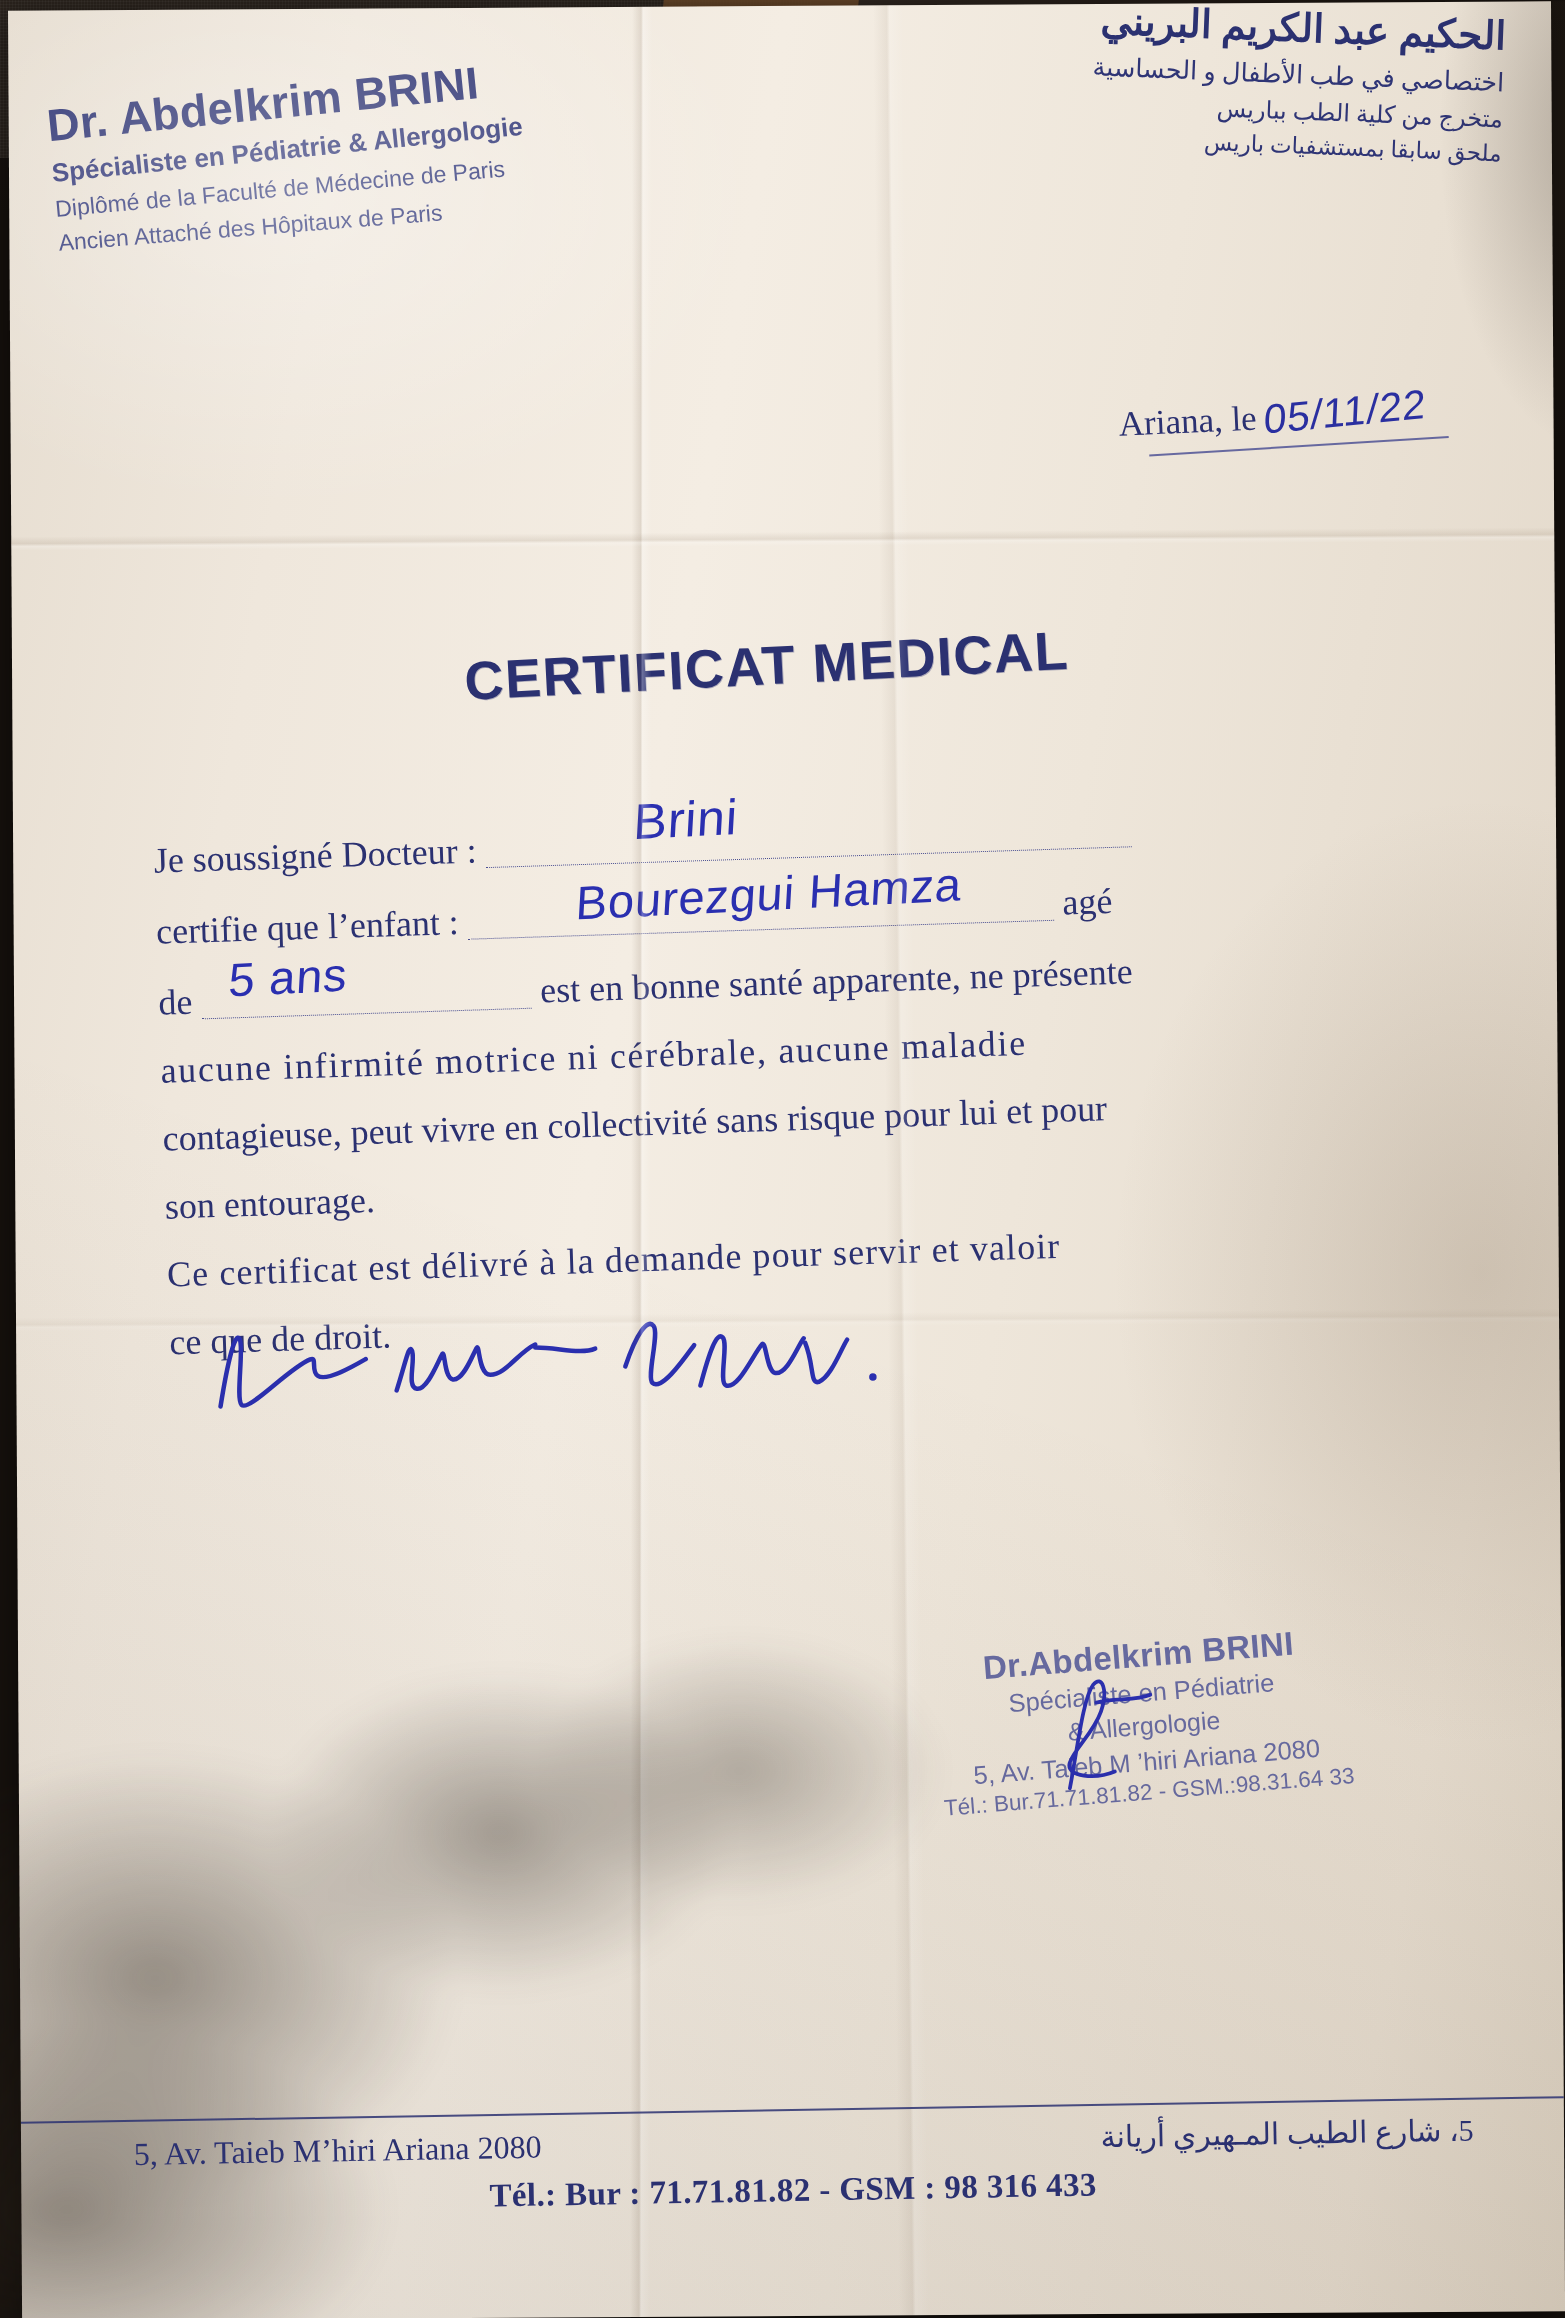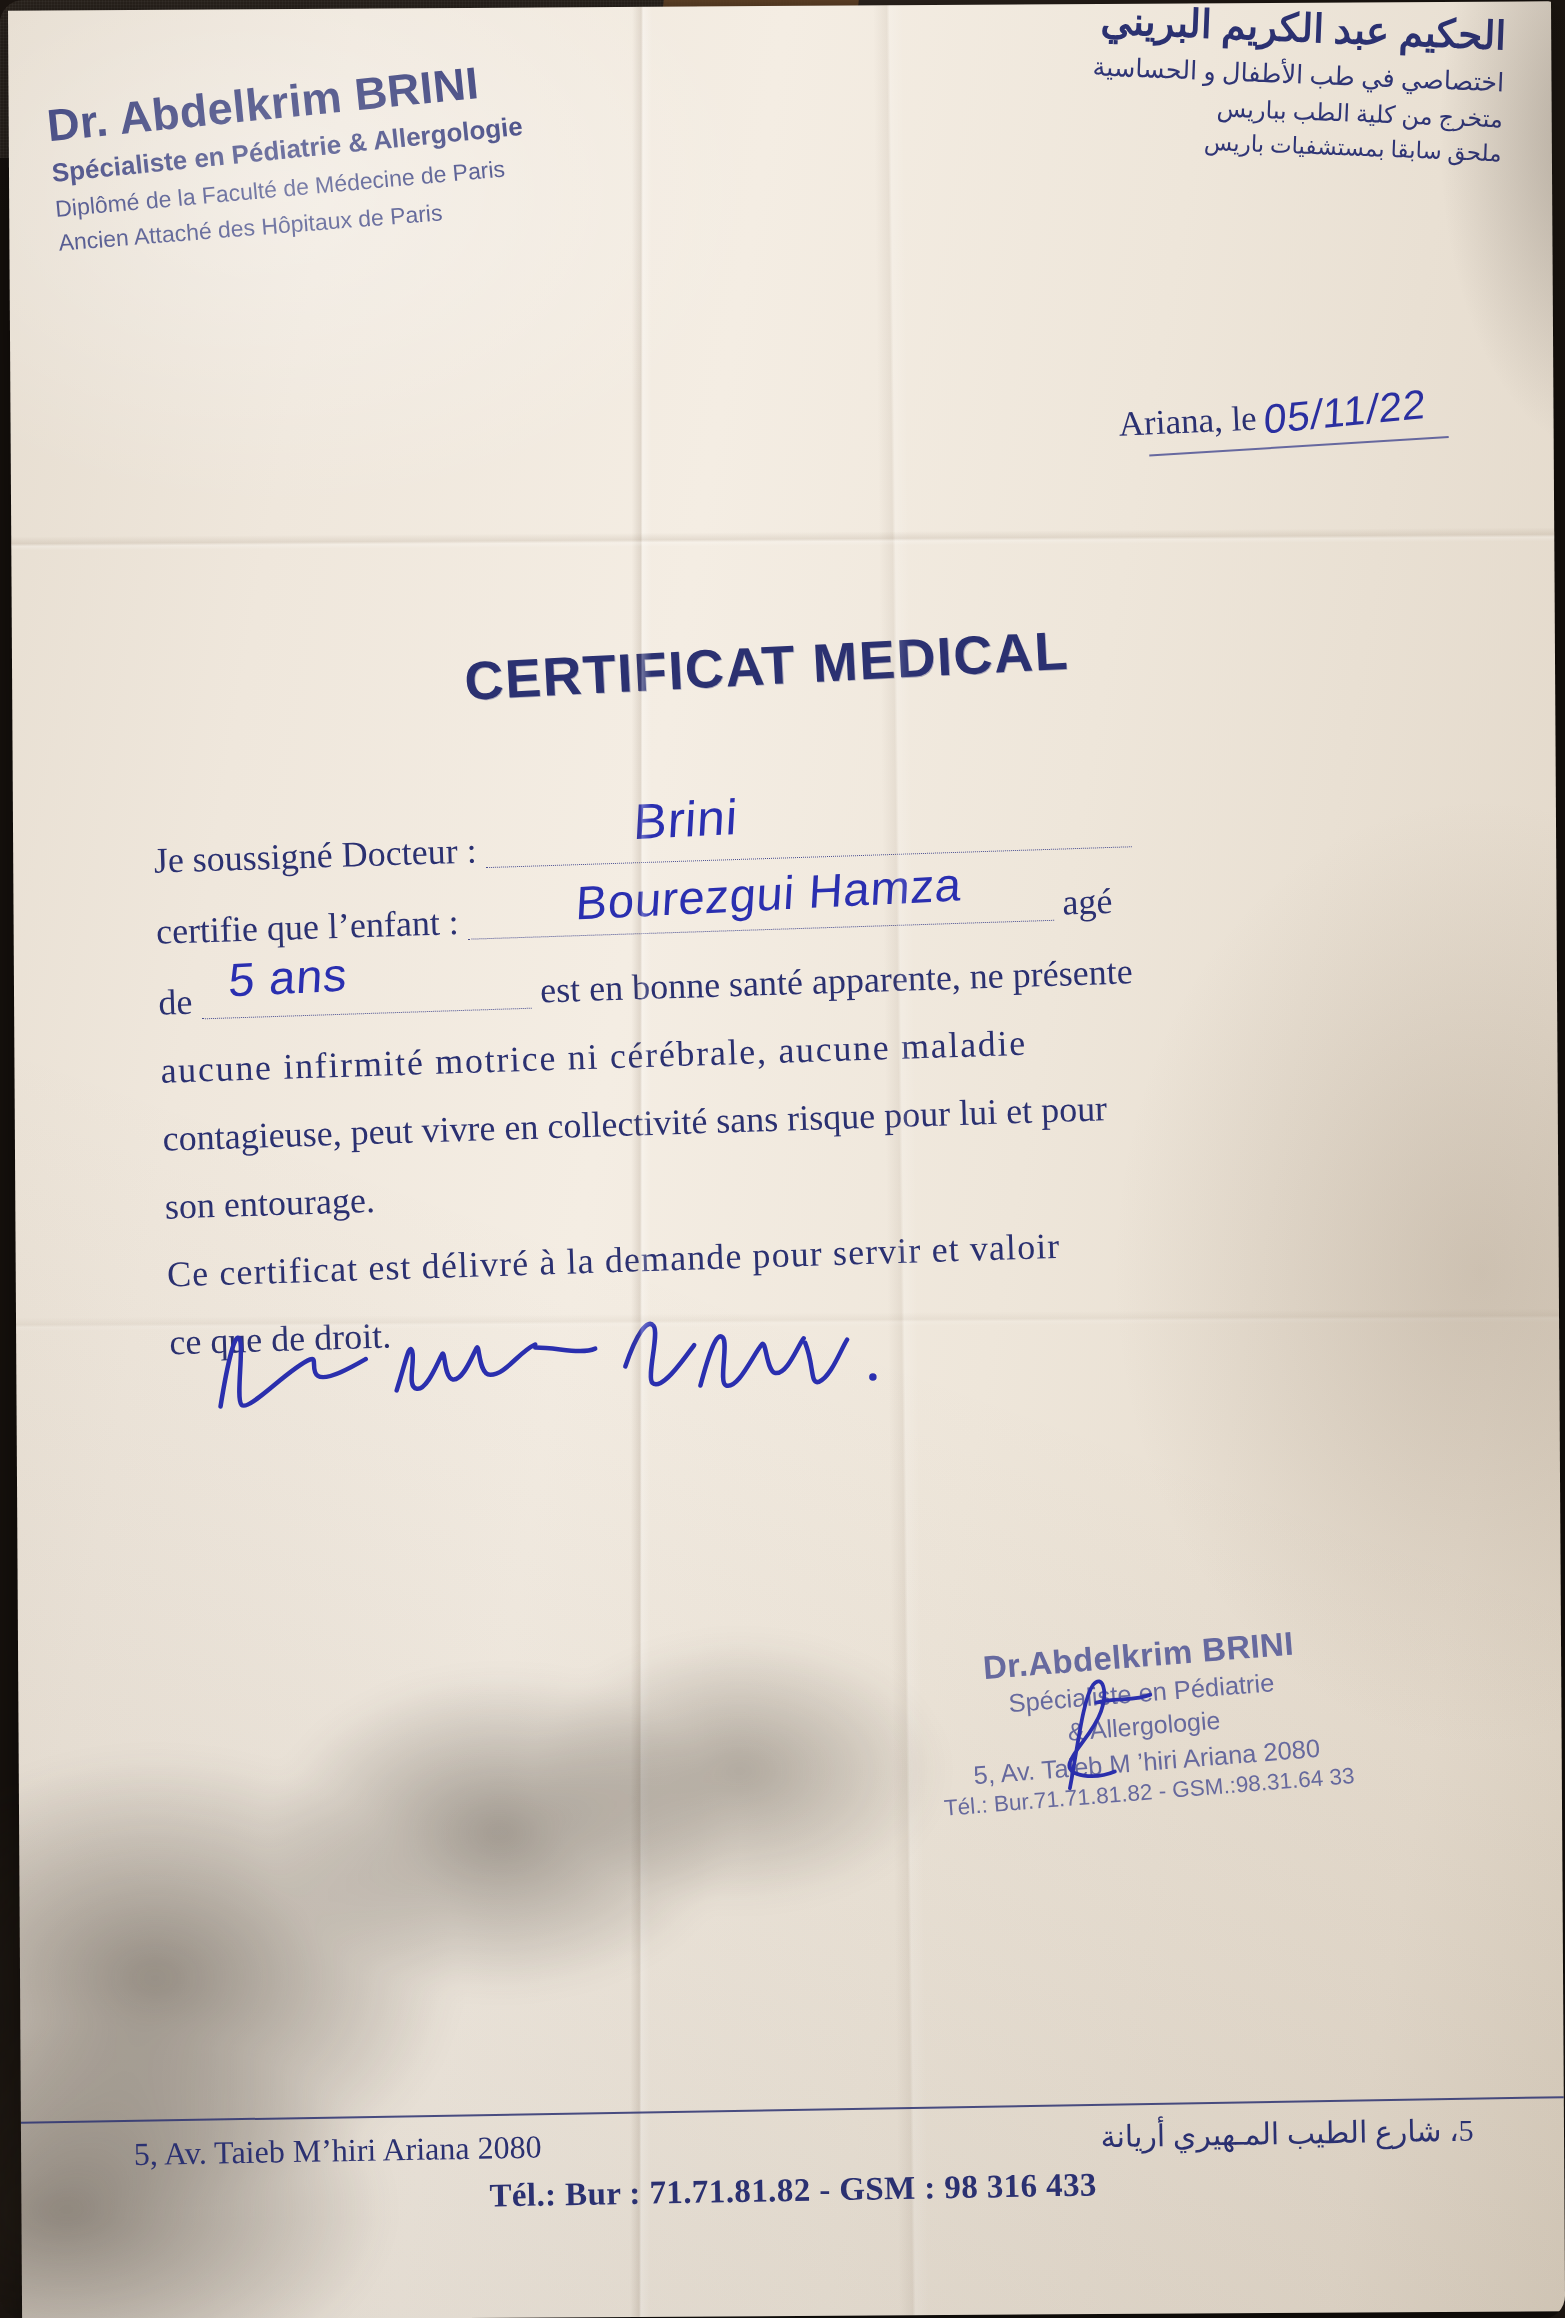--- a/index.html
+++ b/index.html
@@ -15,21 +15,20 @@
   }
 
   
   #photo {
     position: relative;
     width: 1565px;
     height: 2319px;
     background:
       radial-gradient(ellipse 901px 526px at 45% -5%, #3a3029 0%, #211a15 60%, #16110d 100%);
     overflow: hidden;
-    border-radius: 23px;
   }
   
   .wood {
     position: absolute;
     left: 661px; top: 0; width: 195px; height: 53px;
     background: linear-gradient(180deg, #6d4a2a 0%, #4a3019 100%);
     transform: skewX(-6deg);
     opacity: .85;
   }
   

